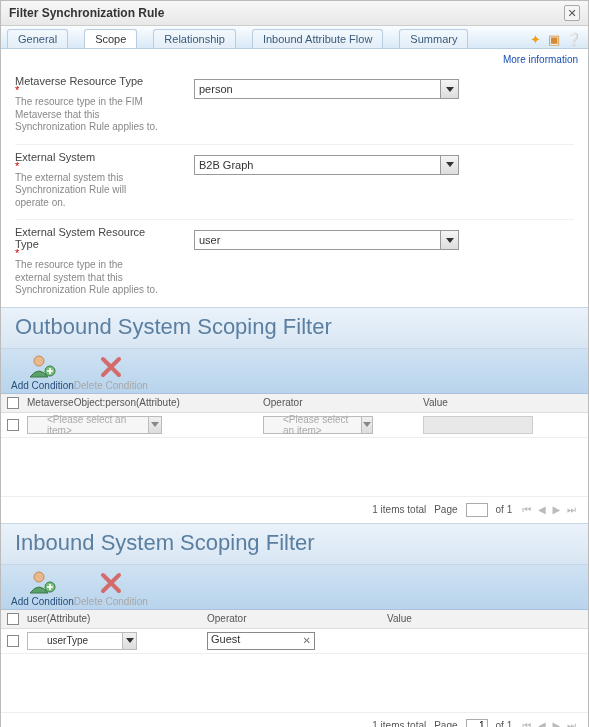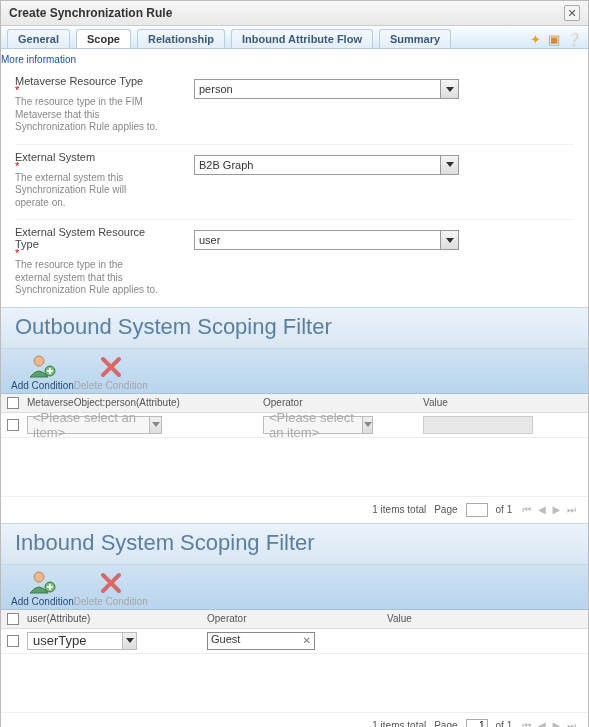--- a/index.html
+++ b/index.html
@@ -31,34 +31,33 @@
     border-bottom: 1px solid #b8cde0;
     display: flex; align-items: center;
     padding: 3px 6px 0 6px;
     position: relative;
   }
   .tab {
     padding: 3px 10px;
     border: 1px solid #b8cde0;
     border-bottom: none;
     background: linear-gradient(#f2f8fd, #e4eef8);
-    margin-right: 6px;
+    margin-right: 16px;
     border-radius: 3px 3px 0 0;
     color: #3b5a7a;
     cursor: pointer;
     font-size: 11px;
-    font-weight: bold;
   }
   .tab.active { background: #fff; color: #333; }
   .tabbar-icons { margin-left: auto; display: flex; gap: 4px; align-items: center; padding-right: 2px;}
   .tabbar-icons .ico { width: 14px; height: 14px; }
   .star { color: #f0a020; font-size: 13px;}
   .box { color: #d98a2b; font-size: 13px;}
   .help { color: #3a78d0; font-size: 13px;}
-  .moreinfo { padding: 4px 10px 0 0; }
+  .moreinfo { text-align: right; padding: 4px 10px 0 0; }
   .moreinfo a { color: #1a4fb0; font-size: 10px; cursor: pointer;}
   .content { padding: 4px 14px 0 14px; }
   .field-row { display: flex; padding: 6px 0 10px 0; border-top: 1px solid #eef1f4; gap: 24px;}
   .field-row:first-child { border-top: none;}
   .field-label-col { width: 155px; padding-right: 10px;}
   .field-label { color: #444; font-size: 11px;}
   .req { color: #c00; font-size: 11px; line-height: 6px;}
   .field-desc { color: #888; font-size: 10px; line-height: 1.25; margin-top: 3px;}
   .field-ctrl-col { flex: 1; padding-top: 4px;}
   .select-like {
@@ -101,22 +100,22 @@
     display: flex; background: #f2f2f2; border-bottom: 1px solid #ddd;
     padding: 3px 6px; font-size: 10px; color: #555;
   }
   .gh-chk { width: 20px;}
   .gh-attr { width: 236px;}
   .gh-op { width: 160px;}
   .gh-val { flex: 1;}
   .grid-row { display: flex; align-items: center; padding: 3px 6px; border-bottom: 1px solid #eee;}
   .mini-select {
     height: 18px; border: 1px solid #bbb; background: #f6f6f6;
-    font-size: 13px; color: #aaa; display: flex; align-items: center;
-    justify-content: space-between; padding-left: 5px;
+    font-size: 10px; color: #aaa; display: flex; align-items: center;
+    justify-content: space-between; padding-left: 19px;
   }
   .mini-select.enabled { background: #fff; color: #333; }
   .mini-caret {
     width: 14px; height: 100%; border-left: 1px solid #bbb;
     background: linear-gradient(#f0f0f0,#ddd);
     display:flex;align-items:center;justify-content:center;
   }
   .chk { width: 12px; height: 12px; border: 1px solid #888; background: #fff;}
   .pager {
     display: flex; justify-content: flex-end; align-items: center;
@@ -132,21 +131,21 @@
   }
   .val-input .x { position: absolute; right: 3px; top: 2px; color: #777; font-size: 10px; cursor: pointer;}
   .val-disabled { background:#e8e8e8; border:1px solid #ccc; height:18px;}
 </style>
 </head>
 <body>
 
 <div class="dialog">
 
   <div class="titlebar">
-    <span class="title">Create Synchronization Rule</span>
+    <span class="title">Filter Synchronization Rule</span>
     <div class="close-x">✕</div>
   </div>
 
   <div class="tabbar">
     <div class="tab">General</div>
     <div class="tab active">Scope</div>
     <div class="tab">Relationship</div>
     <div class="tab">Inbound Attribute Flow</div>
     <div class="tab">Summary</div>
     <div class="tabbar-icons">

